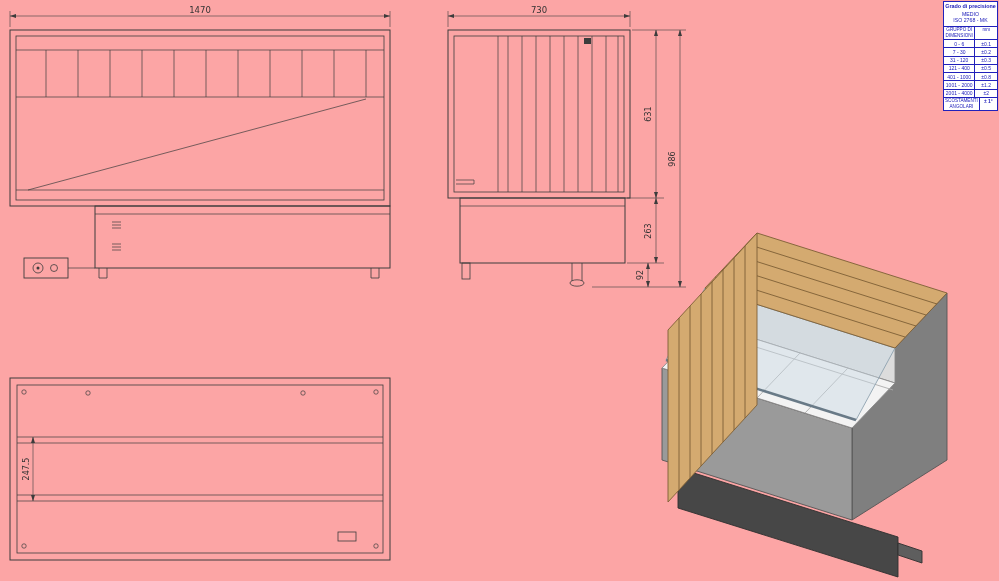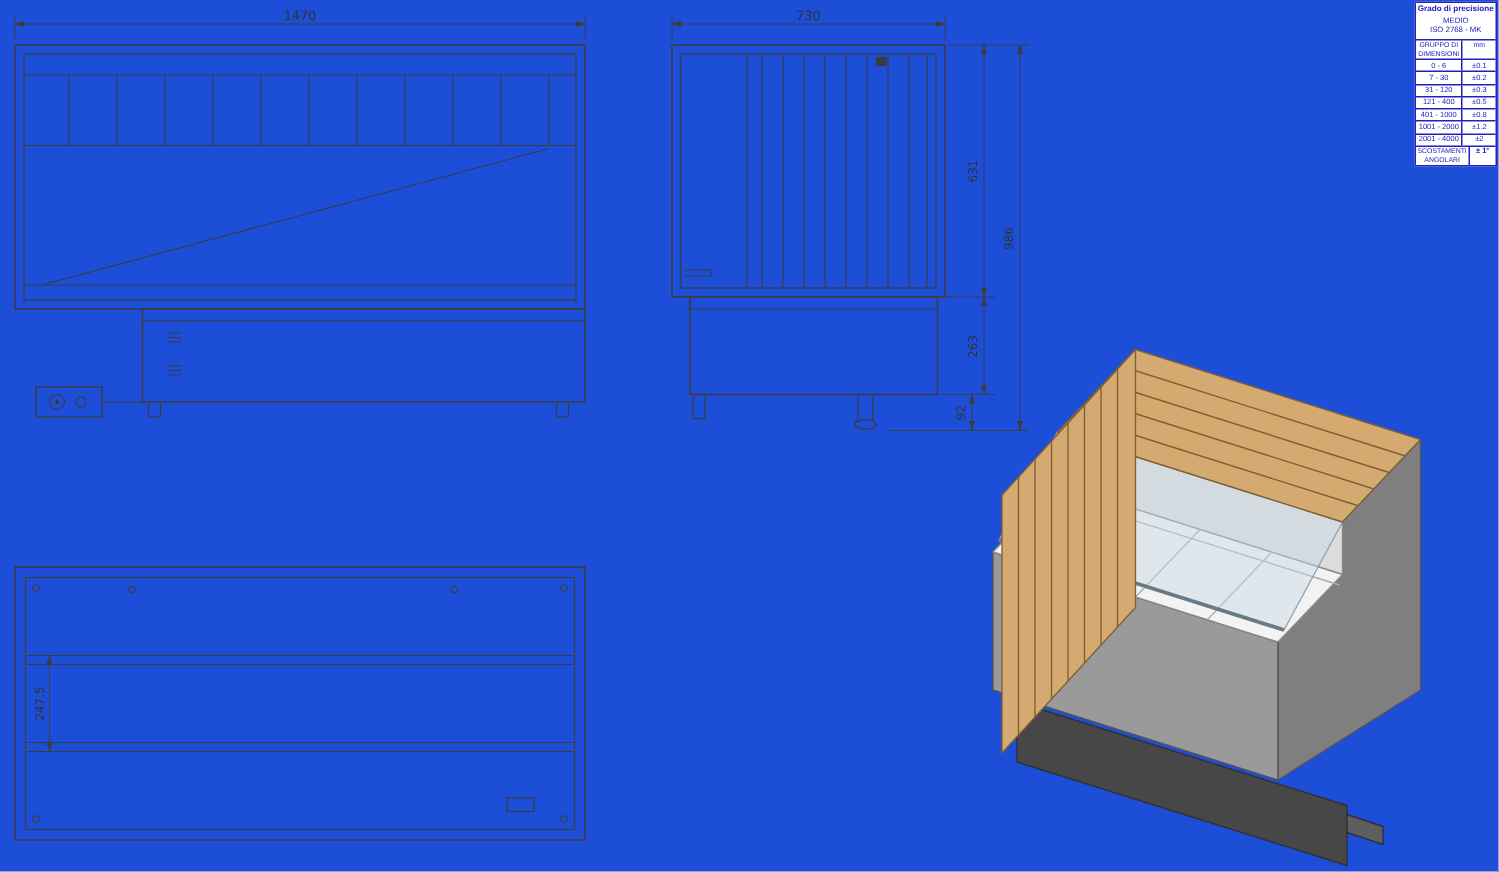--- a/index.html
+++ b/index.html
@@ -1,17 +1,17 @@
 <!DOCTYPE html>
 <html><head>
 <meta charset="utf-8">
 <style>
   html,body { margin:0; padding:0; background:#e8e8e8; }
   .canvas {
-    position:relative; width:999px; height:581px; background:#1d4ed8;
+    position:relative; width:999px; height:581px; background:#fca5a5;
     overflow:hidden; font-family:"Liberation Sans","DejaVu Sans",sans-serif;
   }
   svg text { font-family:"DejaVu Sans","Liberation Sans",sans-serif; }
 
   
   .tol-table {
     position:absolute; top:1px; right:1px; width:53px;
     border:1px solid #2121bb; background:#ffffff;
     color:#2121bb; font-size:5px; line-height:1.25; text-align:center;
   }

